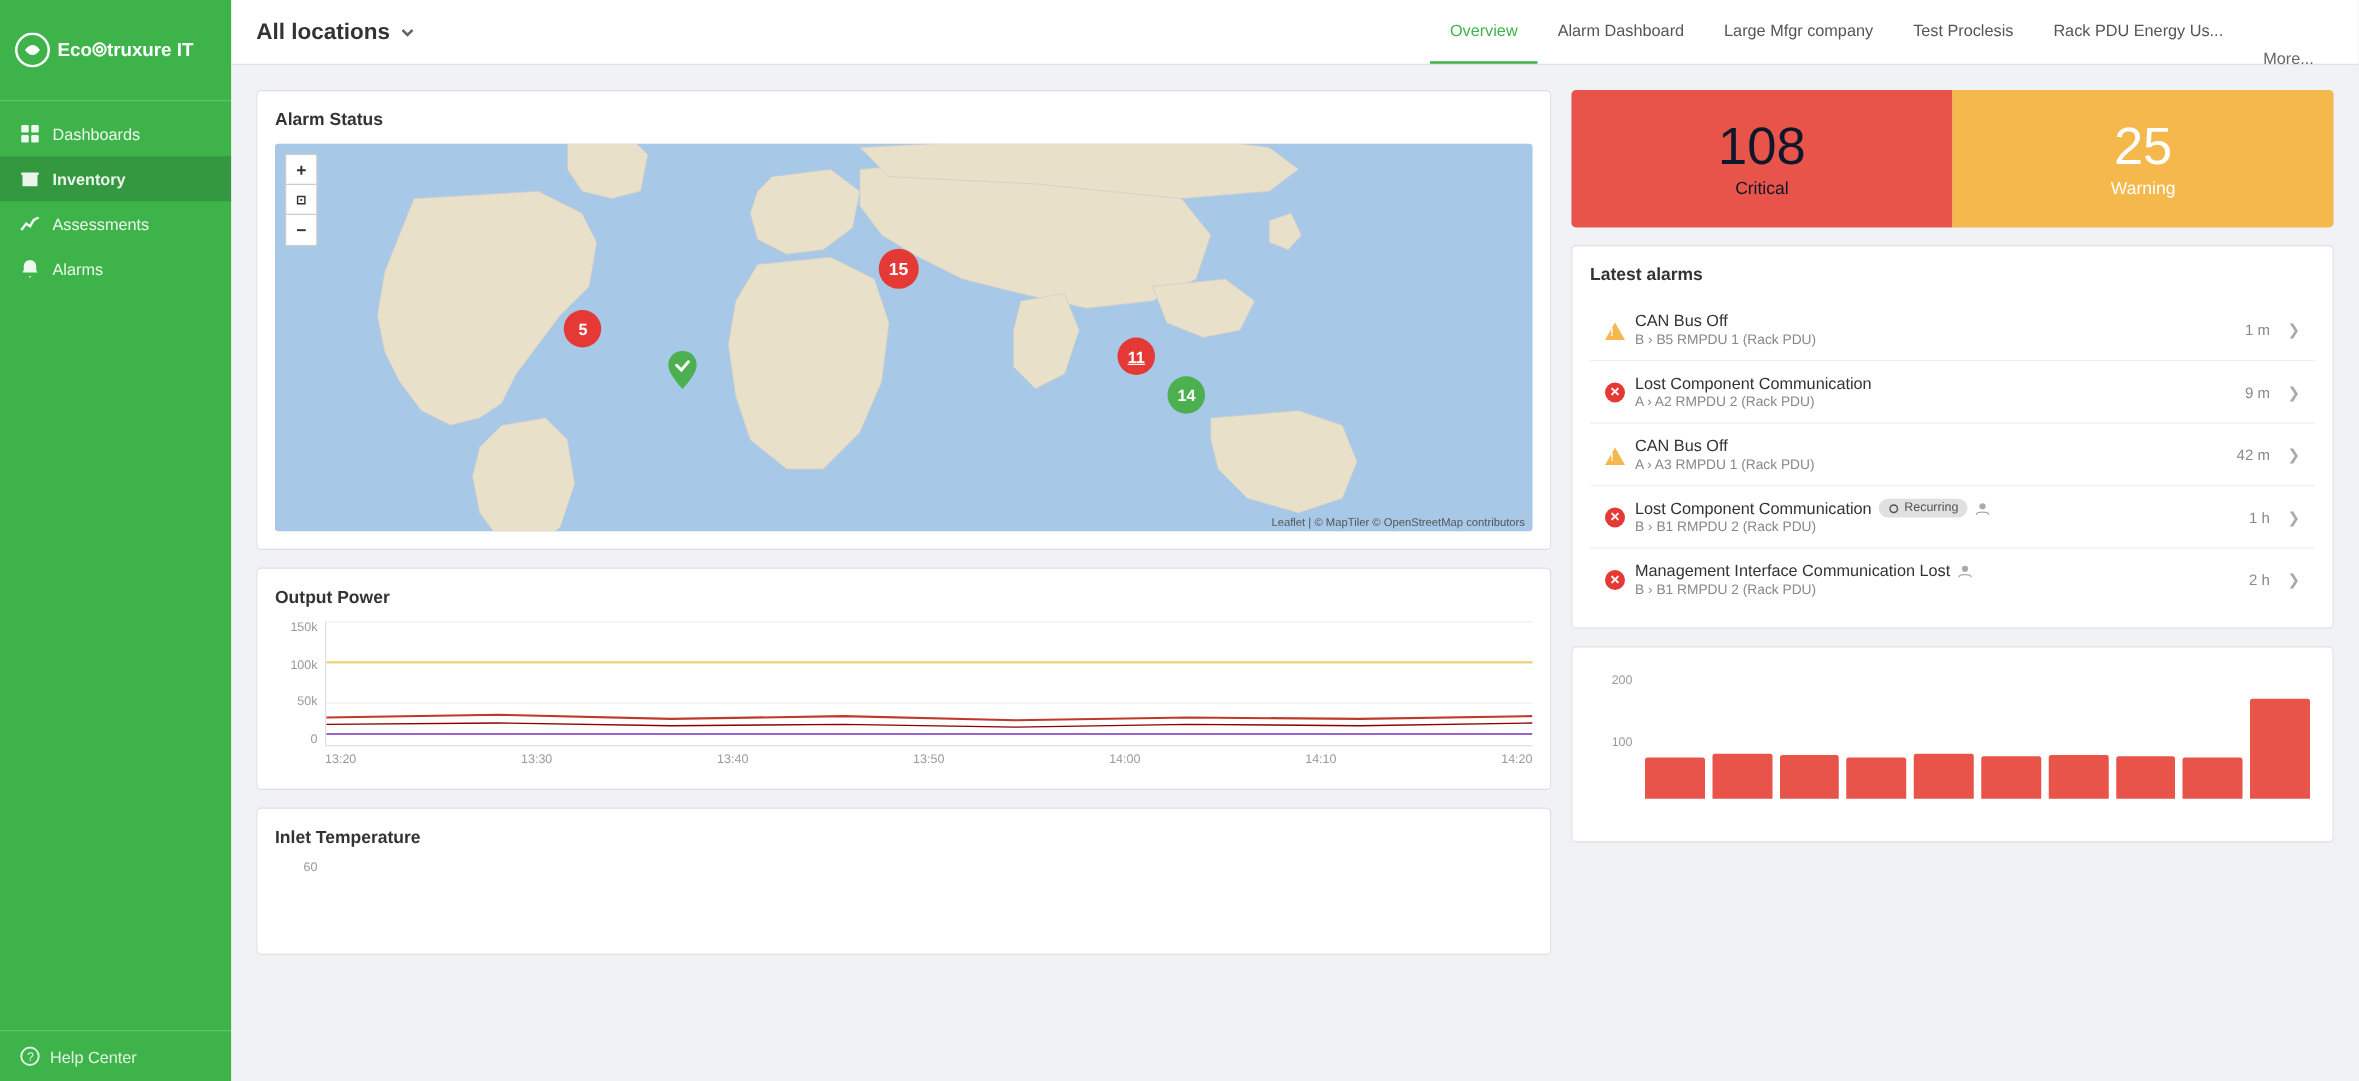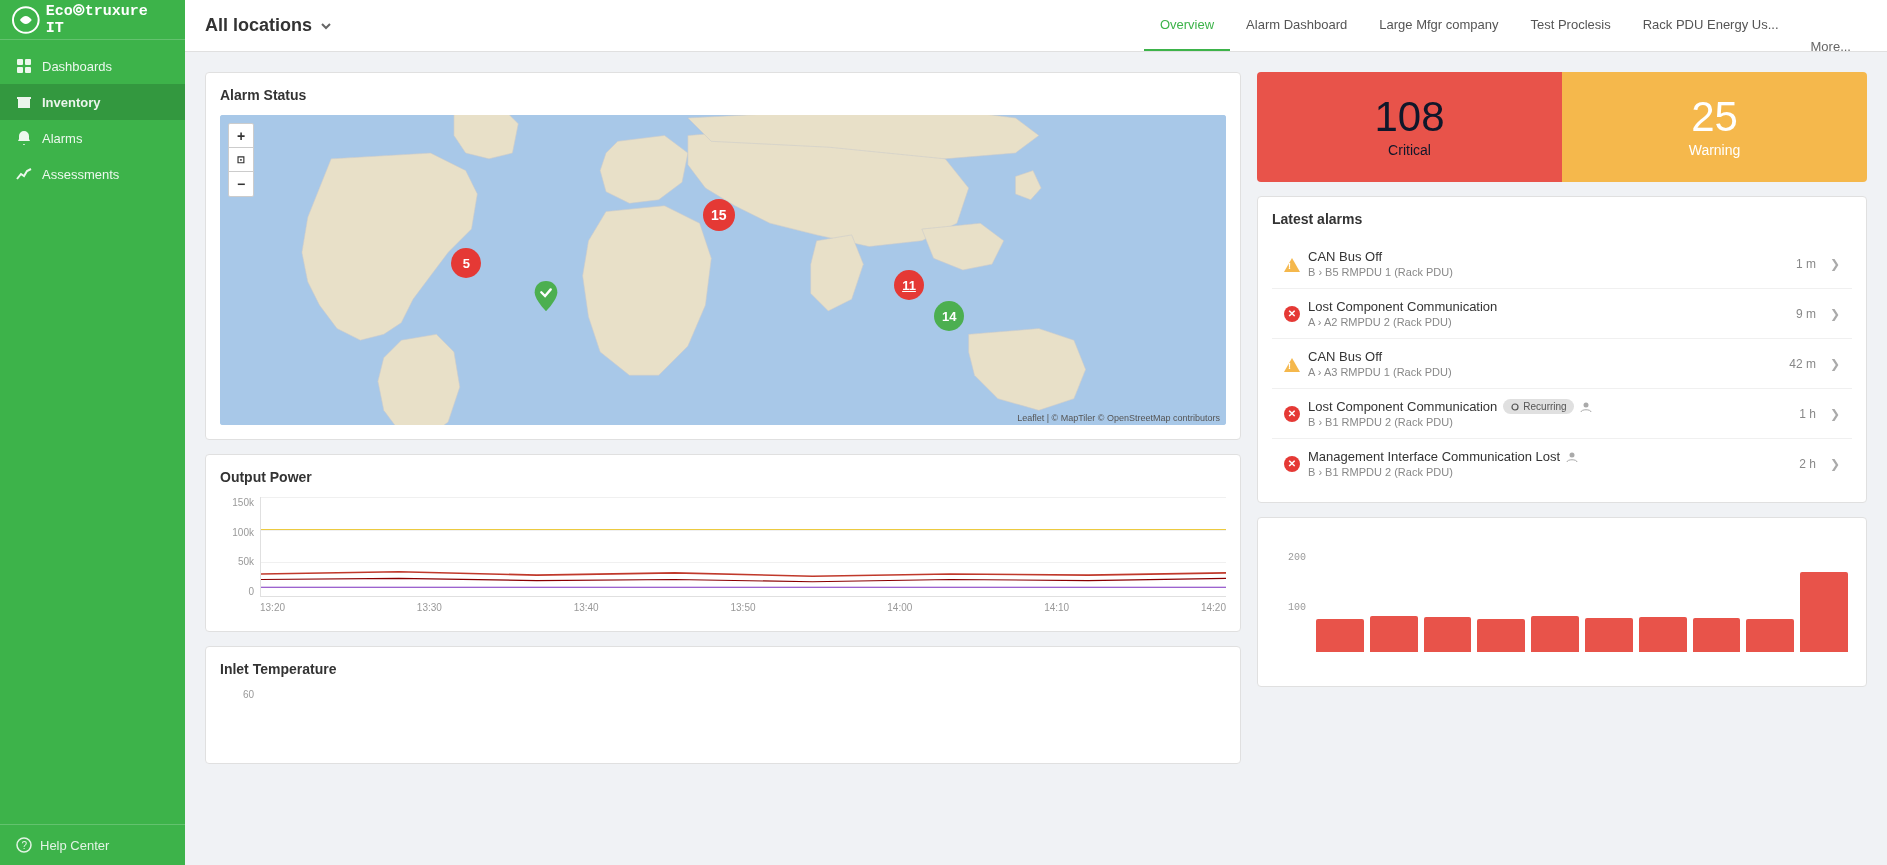--- a/index.html
+++ b/index.html
@@ -9,29 +9,28 @@
     #sidebar {
       width: 185px;
       min-width: 185px;
       background: #3db34a;
       display: flex;
       flex-direction: column;
       height: 100%;
       color: white;
     }
     #sidebar .logo {
-      padding: 2px 12px;
+      padding: 26px 12px;
       display: flex;
       align-items: center;
       gap: 6px;
       font-size: 15px;
       font-weight: 600;
       color: white;
       border-bottom: 1px solid rgba(255,255,255,0.2);
-      font-family: Liberation Mono, monospace;
     }
     #sidebar .logo svg { width: 28px; height: 28px; }
     #sidebar .nav-items { flex: 1; padding-top: 8px; }
     #sidebar .nav-item {
       display: flex;
       align-items: center;
       gap: 10px;
       padding: 10px 16px;
       color: rgba(255,255,255,0.9);
       cursor: pointer;
@@ -312,22 +311,21 @@
       color: #555;
       display: flex;
       align-items: center;
       gap: 3px;
     }
 
     
     .history-chart {
       height: 120px;
       position: relative;
-      margin-top: 20px;
-      font-family: Liberation Mono, monospace;
+      margin-top: 7px;
     }
     .history-yaxis {
       position: absolute;
       left: 0;
       top: 0;
       bottom: 20px;
       width: 38px;
       display: flex;
       flex-direction: column;
       justify-content: space-between;
@@ -414,29 +412,29 @@
       <span>Dashboards</span>
     </div>
     <div class="nav-item active">
       <svg viewBox="0 0 16 16" fill="currentColor">
         <path d="M2 5h12v9H2zM1 3h14v2H1zM5 7h6v2H5z"></path>
       </svg>
       <span>Inventory</span>
     </div>
     <div class="nav-item">
       <svg viewBox="0 0 16 16" fill="currentColor">
+        <polyline points="1,13 5,8 8,10 11,5 15,3" fill="none" stroke="currentColor" stroke-width="2"></polyline>
+      </svg>
+      <span>Assessments</span>
+    </div>
+    <div class="nav-item">
+      <svg viewBox="0 0 16 16" fill="currentColor">
         <path d="M8 1a5 5 0 00-5 5v3l-1 2h12l-1-2V6a5 5 0 00-5-5zm-1 13a1 1 0 002 0H7z"></path>
       </svg>
       <span>Alarms</span>
-    </div>
-    <div class="nav-item">
-      <svg viewBox="0 0 16 16" fill="currentColor">
-        <polyline points="1,13 5,8 8,10 11,5 15,3" fill="none" stroke="currentColor" stroke-width="2"></polyline>
-      </svg>
-      <span>Assessments</span>
     </div>
   </div>
   <div class="help">
     <svg viewBox="0 0 16 16" fill="currentColor" width="16" height="16">
       <circle cx="8" cy="8" r="7" fill="none" stroke="currentColor" stroke-width="1.5"></circle>
       <text x="5.5" y="12" font-size="10" fill="currentColor">?</text>
     </svg>
     <span>Help Center</span>
   </div>
 </div>

